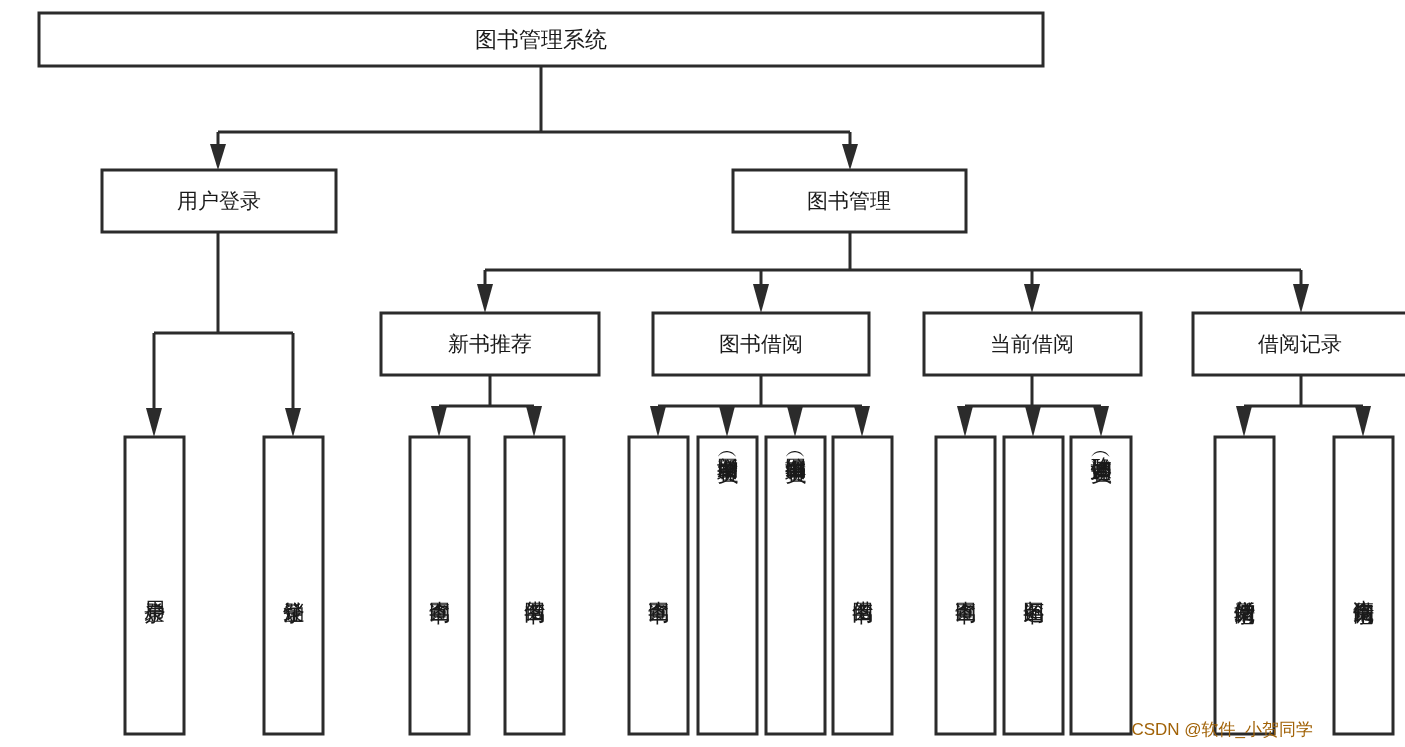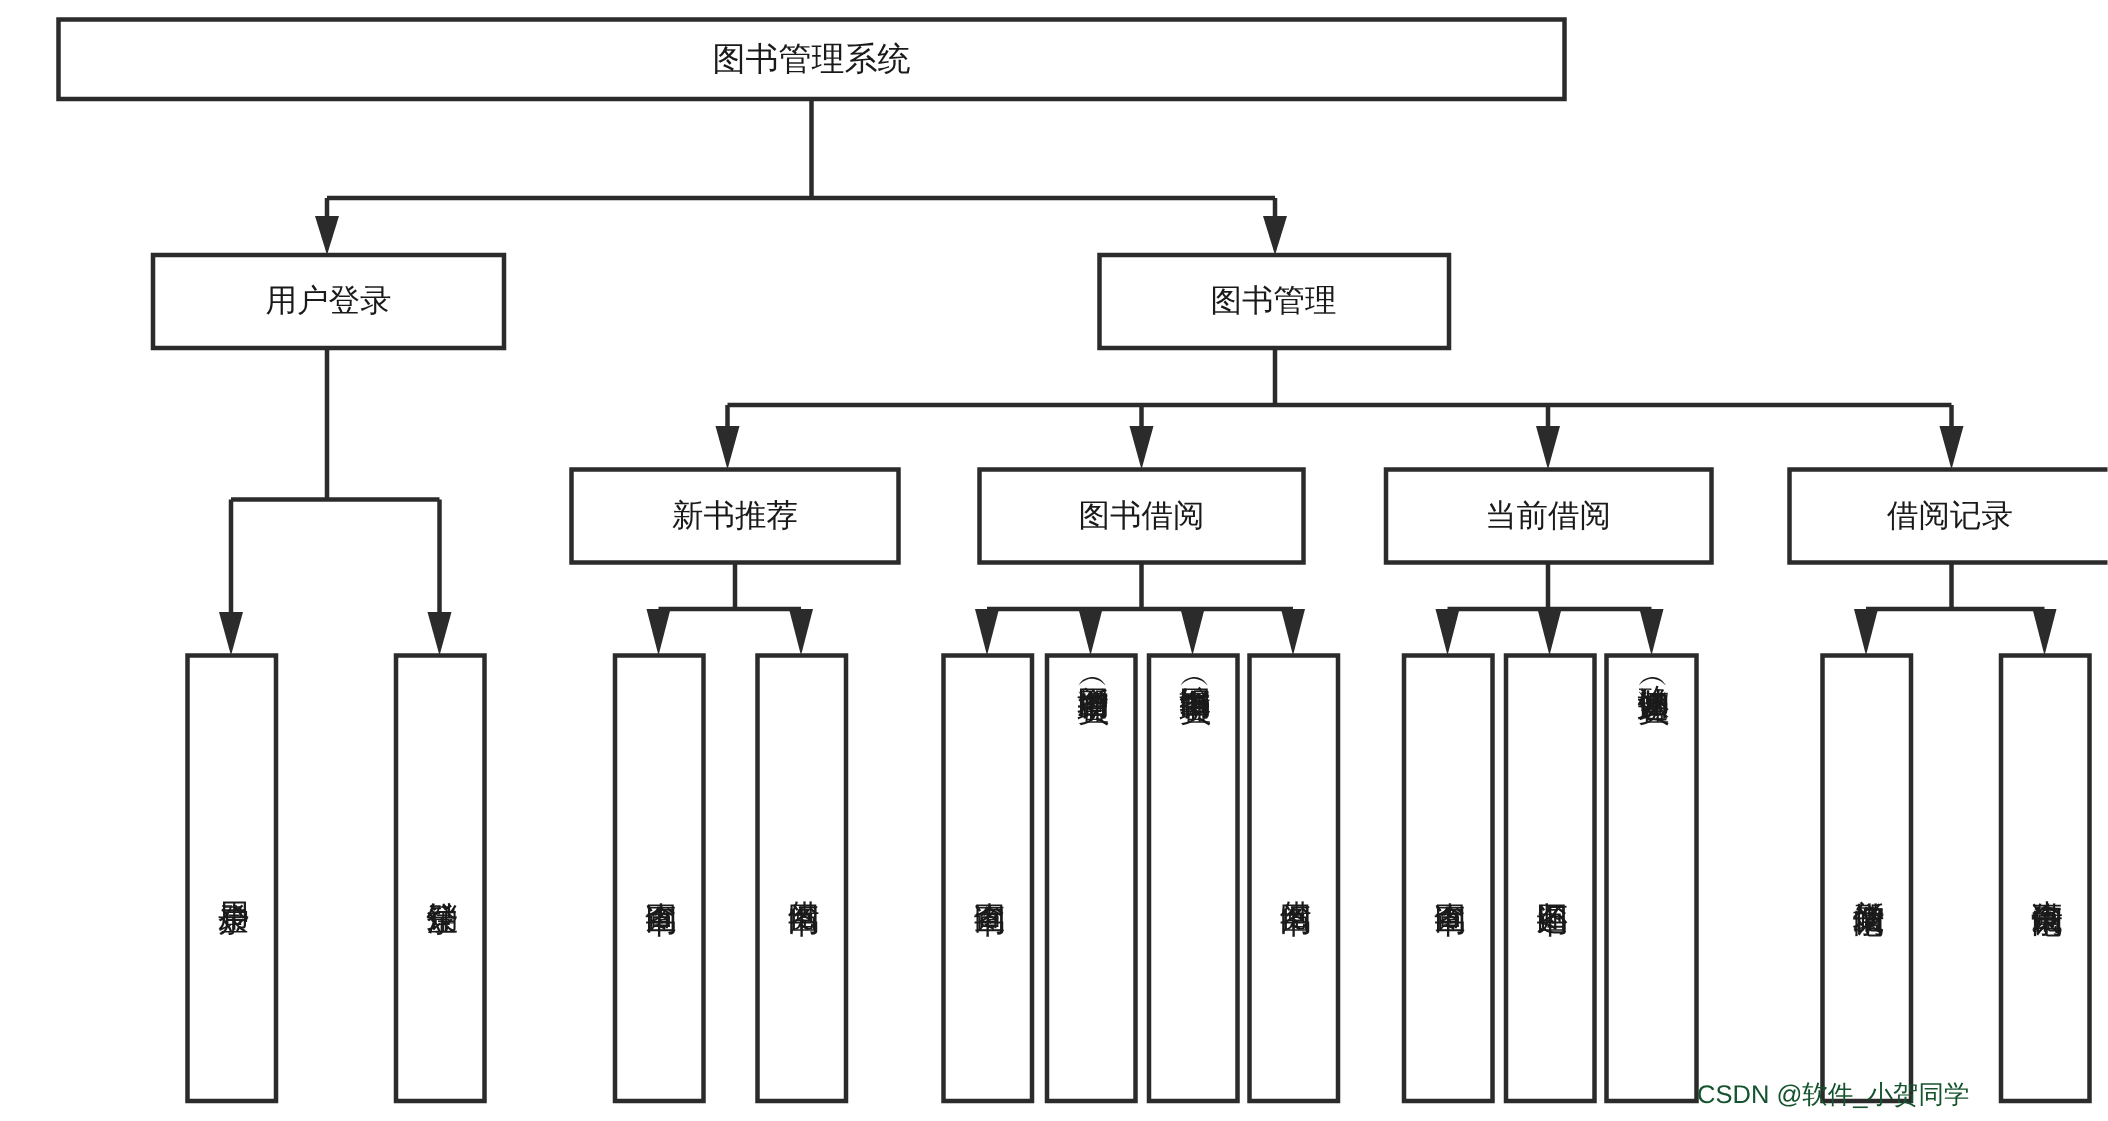--- a/index.html
+++ b/index.html
@@ -68,21 +68,21 @@
     color: #1a1a1a;
     white-space: nowrap;
     text-align: center;
   }
   .watermark {
     position: absolute;
     right: 8px;
     bottom: 6px;
     font-family: "Liberation Sans", "DejaVu Sans", sans-serif;
     font-size: 17px;
-    color: #14532d;
+    color: #a16207;
     white-space: nowrap;
   }
 </style>
 </head>
 <body>
 
 <div id="diagram-root">
 
   <svg class="flow" viewBox="0 0 1405 747" xmlns="http://www.w3.org/2000/svg">
 

